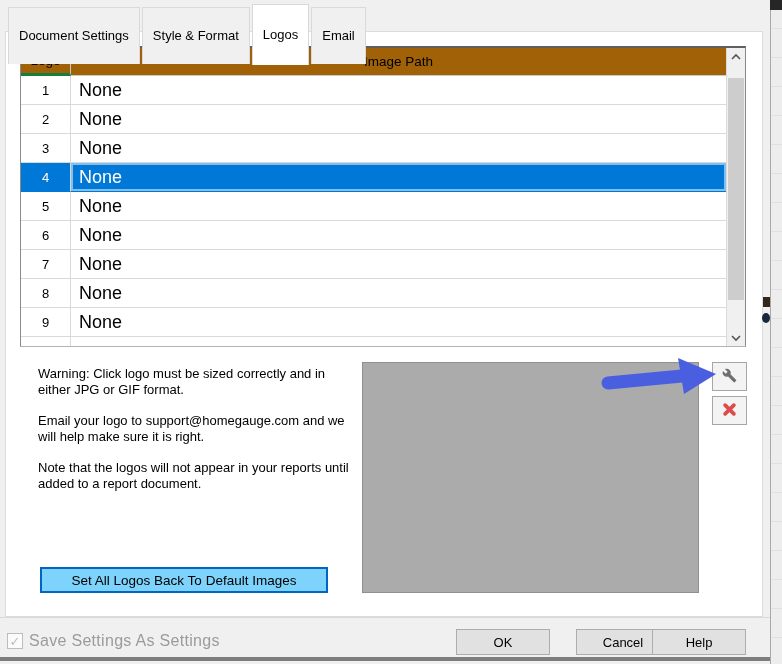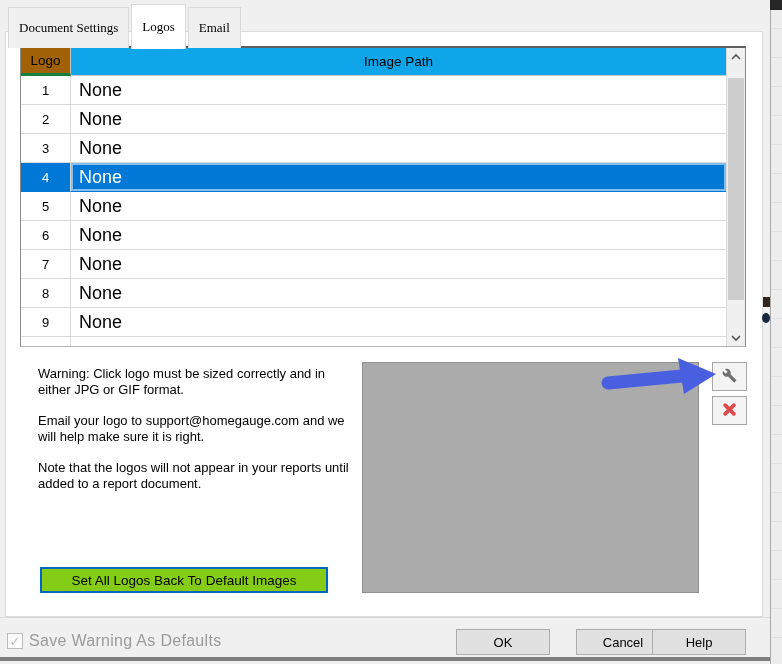--- a/index.html
+++ b/index.html
@@ -4,23 +4,23 @@
 <style>
   html,body{margin:0;padding:0;}
   .screen{
     position:relative;width:782px;height:664px;overflow:hidden;
     background:#f0f0f0;font-family:"Liberation Sans","DejaVu Sans",sans-serif;
     color:#000;
   }
   
   .tabbar{position:absolute;left:8px;top:4px;display:flex;align-items:flex-end;z-index:5;}
   .tab{
-    height:24px;line-height:24px;padding:8px 10px;font-size:13px;
+    height:24px;line-height:24px;padding:16px 10px;font-size:13px;
     background:#f0f0f0;border:1px solid #d9d9d9;border-bottom:none;
-    margin-right:2px;white-space:nowrap;cursor:default;font-family:Liberation Serif, serif;
+    margin-right:2px;white-space:nowrap;cursor:default;
   }
   .tab.active{
     height:28px;line-height:28px;background:#ffffff;position:relative;
     border:1px solid #d9d9d9;border-bottom:none;z-index:6;margin-bottom:-1px;
   }
   
   .panel{
     position:absolute;left:5px;top:31px;width:758px;height:586px;
     background:#ffffff;border:1px solid #dcdcdc;box-sizing:border-box;
   }
@@ -32,21 +32,21 @@
     box-sizing:border-box;display:flex;background:#fff;
   }
   .table-main{flex:1;display:flex;flex-direction:column;overflow:hidden;}
   .thead{display:flex;height:28px;flex:0 0 28px;}
   .th-logo{
     width:50px;box-sizing:border-box;background:#a16207;
     border-right:1px solid #c8c8c8;border-bottom:3px solid #15803d;
     display:flex;align-items:center;justify-content:center;font-size:13.5px;
   }
   .th-path{
-    flex:1;background:#0ea5e9;border-bottom:1px solid #c8c8c8;
+    flex:1;background:#a16207;border-bottom:1px solid #c8c8c8;
     display:flex;align-items:center;justify-content:center;font-size:13.5px;
   }
   .trow{display:flex;height:29px;flex:0 0 29px;background:#fff;}
   .cell-num{
     width:50px;box-sizing:border-box;border-right:1px solid #d9d9d9;
     border-bottom:1px solid #d9d9d9;display:flex;align-items:center;
     justify-content:center;font-size:13px;
   }
   .cell-path{
     flex:1;box-sizing:border-box;border-bottom:1px solid #d9d9d9;
@@ -70,21 +70,21 @@
   .scroll-btn.down{bottom:0;}
   .scroll-thumb{position:absolute;left:1px;top:30px;width:16px;height:222px;background:#cdcdcd;}
   
   .instructions{
     position:absolute;left:38px;top:366px;width:316px;font-size:13px;line-height:15.5px;
   }
   .instructions p{margin:0 0 16px 0;}
   
   .reset-btn{
     position:absolute;left:40px;top:567px;width:288px;height:26px;
-    background:#84cc16;border:2px solid #0067c0;box-sizing:border-box;
+    background:#7dd3fc;border:2px solid #0067c0;box-sizing:border-box;
     font-size:13.5px;display:flex;align-items:center;justify-content:center;
     font-family:inherit;cursor:default;
   }
   
   .preview{
     position:absolute;left:362px;top:362px;width:337px;height:231px;
     background:#ababab;border:1px solid #8f8f8f;box-sizing:border-box;
   }
   .icon-btn{
     position:absolute;width:35px;height:29px;background:#f3f3f3;
@@ -129,20 +129,21 @@
   .speck1{position:absolute;left:763px;top:297px;width:7px;height:10px;background:#33261a;}
   .speck2{position:absolute;left:762px;top:313px;width:8px;height:10px;background:#17283f;border-radius:50%;}
 </style>
 </head>
 <body>
 
 <div class="screen">
 
   <div class="tabbar">
     <div class="tab">Document Settings</div>
+    <div class="tab">Style &amp; Format</div>
     <div class="tab active">Logos</div>
     <div class="tab">Email</div>
   </div>
 
   <div class="panel"></div>
 
   <div class="logo-table">
     <div class="table-main">
       <div class="thead">
         <div class="th-logo">Logo</div>
@@ -234,21 +235,21 @@
 
   <svg class="arrow-annot" viewBox="0 0 120 44">
     <line x1="12" y1="27" x2="86" y2="20" stroke="#4a5fe0" stroke-width="13" stroke-linecap="round"></line>
     <polygon points="82,2 120,18 88,38" fill="#4a5fe0"></polygon>
   </svg>
 
   <div class="footer"></div>
   <div class="chk">
     <span>✓</span>
   </div>
-  <div class="chk-label">Save Warning As Defaults</div>
+  <div class="chk-label">Save Settings As Settings</div>
   <button class="btn ok-btn">OK</button>
   <button class="btn cancel-btn">Cancel</button>
   <button class="btn help-btn">Help</button>
 
   <div class="bottom-bar"></div>
   <div class="right-line"></div>
   <div class="right-strip"></div>
   <div class="tr-dark"></div>
   <div class="speck1"></div>
   <div class="speck2"></div>

